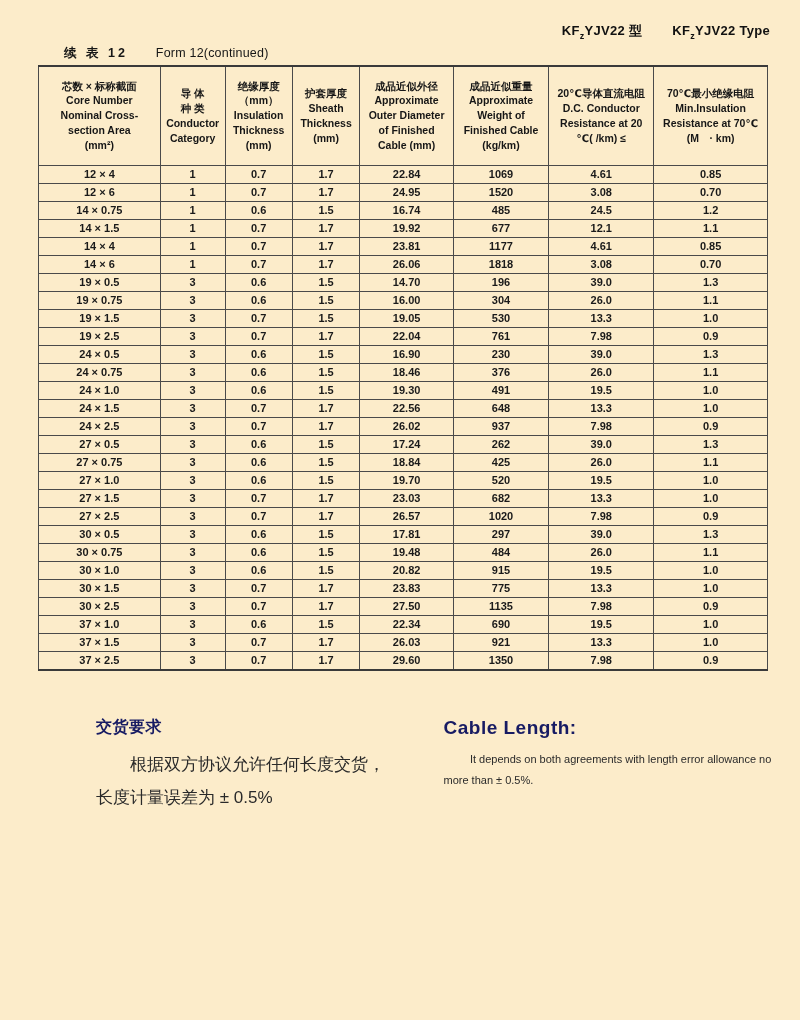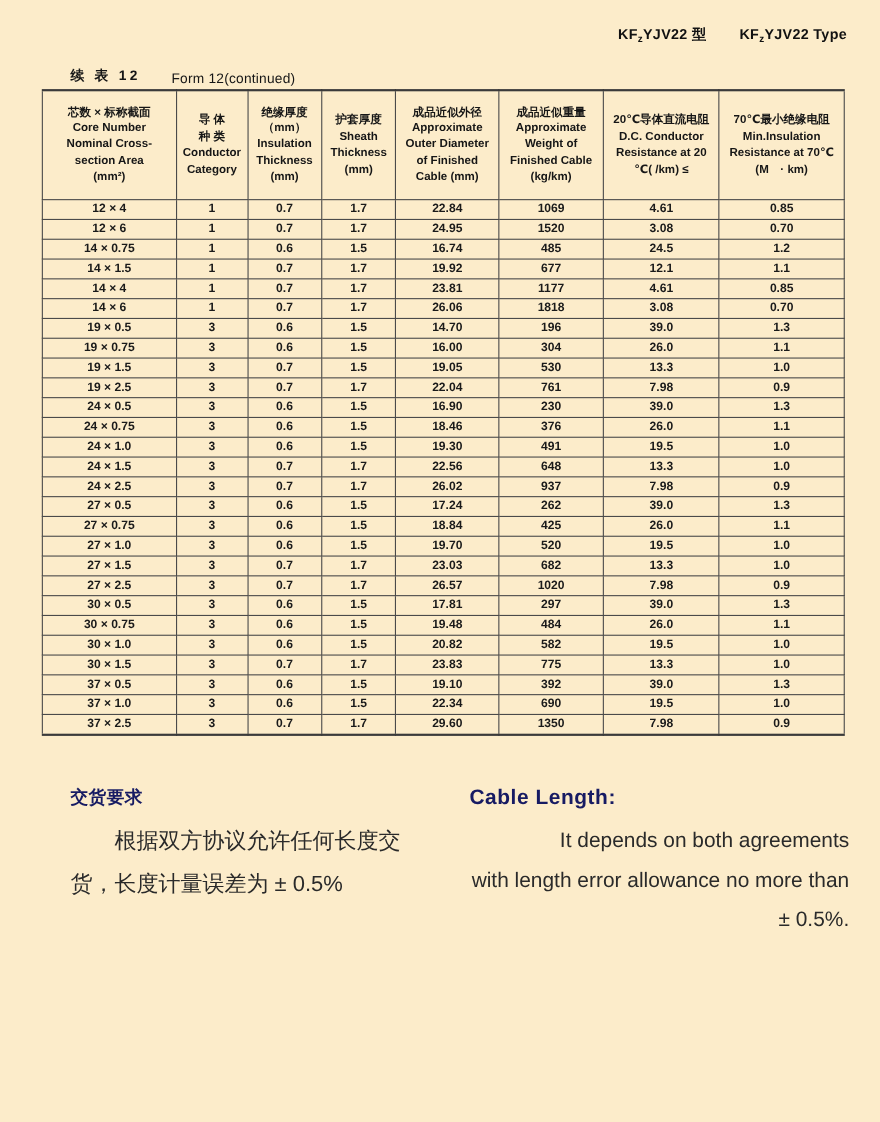--- a/index.html
+++ b/index.html
@@ -18,23 +18,23 @@
     font-size: 13px;
     font-weight: bold;
     color: #111;
     letter-spacing: 0.3px;
   }
   .top-title .model { margin-left: 26px; margin-top: 25px; }
   .top-title .model:first-child { margin-left: 0; }
   .top-title sub { font-size: 9px; }
 
   .caption-row {
-    margin: 20px 0 0 64px;
+    margin: 4px 0 0 64px;
     display: flex;
-    align-items: flex-end;
+    align-items: center;
     gap: 28px;
     font-size: 12.5px;
     color: #161616;
   }
   .caption-cn { letter-spacing: 3px; font-weight: bold; }
   .caption-en { letter-spacing: 0.2px; }
 
   table.spec {
     margin: 3px 0 0 38px;
     width: 730px;
@@ -63,44 +63,43 @@
     text-align: center;
     font-size: 11px;
     font-weight: bold;
     color: #1a1a1a;
     padding: 0;
     white-space: nowrap;
   }
 
   .footer {
     display: flex;
-    margin: 46px 28px 0 64px;
+    margin: 46px 28px 0 96px;
     gap: 48px;
   }
   .footer-col-left  { width: 330px; }
   .footer-col-right { width: 362px; }
   .footer h3 {
     font-size: 16px;
     font-weight: bold;
     color: #171b63;
     margin-bottom: 10px;
     letter-spacing: 0.5px;
   }
   .footer-col-right h3 { font-size: 19px; }
   .footer p {
-    font-size: 20px;
+    font-size: 17px;
     line-height: 1.95;
     color: #2a2a2a;
     text-indent: 2em;
   }
   .footer-col-right p {
-    font-size: 19px;
+    font-size: 11px;
     line-height: 1.9;
     text-indent: 2.4em;
-    text-align: right;
   }
 </style>
 </head>
 <body>
 
 <div class="page">
 
   <div class="top-title">
     <span class="model"><span>KF</span><sub>z</sub><span>YJV22 型</span></span>
     <span class="model"><span>KF</span><sub>z</sub><span>YJV22 Type</span></span>
@@ -382,52 +381,62 @@
           <td>484</td>
           <td>26.0</td>
           <td>1.1</td>
         </tr>
         <tr>
           <td>30 × 1.0</td>
           <td>3</td>
           <td>0.6</td>
           <td>1.5</td>
           <td>20.82</td>
-          <td>582</td>
+          <td>915</td>
           <td>19.5</td>
           <td>1.0</td>
         </tr>
         <tr>
           <td>30 × 1.5</td>
           <td>3</td>
           <td>0.7</td>
           <td>1.7</td>
           <td>23.83</td>
           <td>775</td>
           <td>13.3</td>
           <td>1.0</td>
         </tr>
         <tr>
-          <td>37 × 0.5</td>
-          <td>3</td>
-          <td>0.6</td>
-          <td>1.5</td>
-          <td>19.10</td>
-          <td>392</td>
-          <td>39.0</td>
-          <td>1.3</td>
+          <td>30 × 2.5</td>
+          <td>3</td>
+          <td>0.7</td>
+          <td>1.7</td>
+          <td>27.50</td>
+          <td>1135</td>
+          <td>7.98</td>
+          <td>0.9</td>
         </tr>
         <tr>
           <td>37 × 1.0</td>
           <td>3</td>
           <td>0.6</td>
           <td>1.5</td>
           <td>22.34</td>
           <td>690</td>
           <td>19.5</td>
+          <td>1.0</td>
+        </tr>
+        <tr>
+          <td>37 × 1.5</td>
+          <td>3</td>
+          <td>0.7</td>
+          <td>1.7</td>
+          <td>26.03</td>
+          <td>921</td>
+          <td>13.3</td>
           <td>1.0</td>
         </tr>
         <tr>
           <td>37 × 2.5</td>
           <td>3</td>
           <td>0.7</td>
           <td>1.7</td>
           <td>29.60</td>
           <td>1350</td>
           <td>7.98</td>

